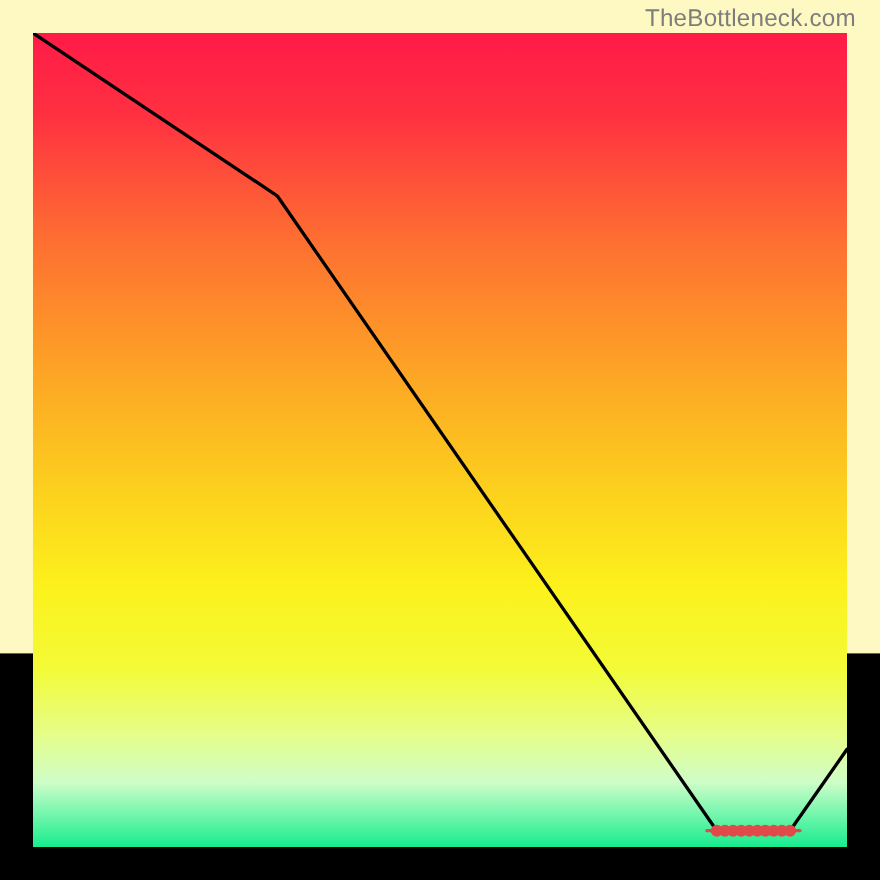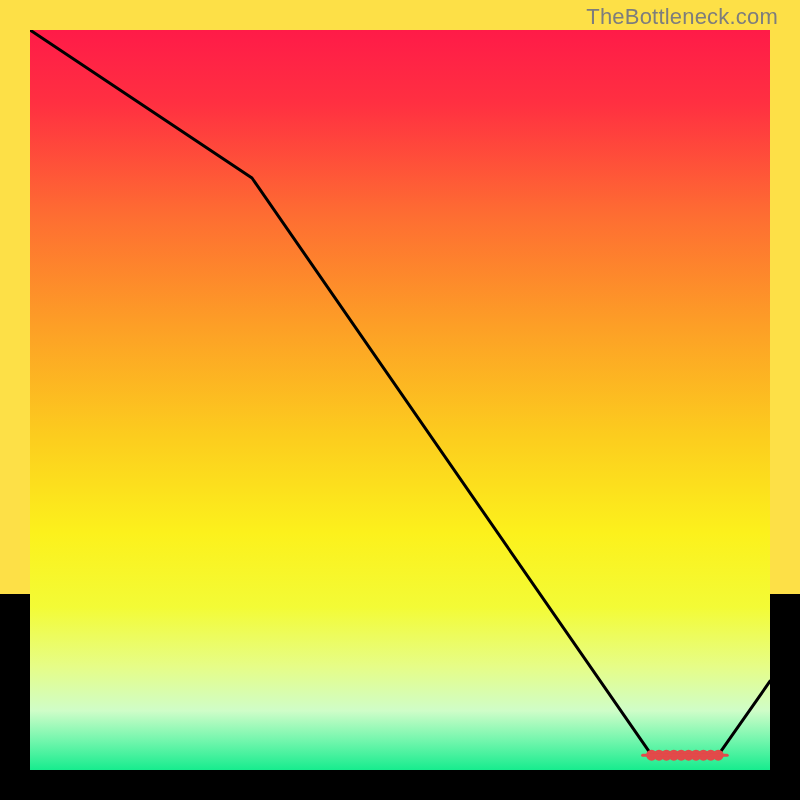--- a/index.html
+++ b/index.html
@@ -8,21 +8,21 @@
     width: 800px;
     height: 800px;
     background: #000;
     overflow: hidden;
     font-family: Arial, Helvetica, sans-serif;
   }
   .frame {
     width: 800px;
     height: 594px;
     position: relative;
-    background: #fde047;
+    background: #fef9c3;
   }
   .credit {
     position: absolute;
     top: 4px;
     right: 22px;
     color: #7d7d7d;
     font-size: 22px;
     font-weight: 500;
     letter-spacing: 0.2px;
   }

